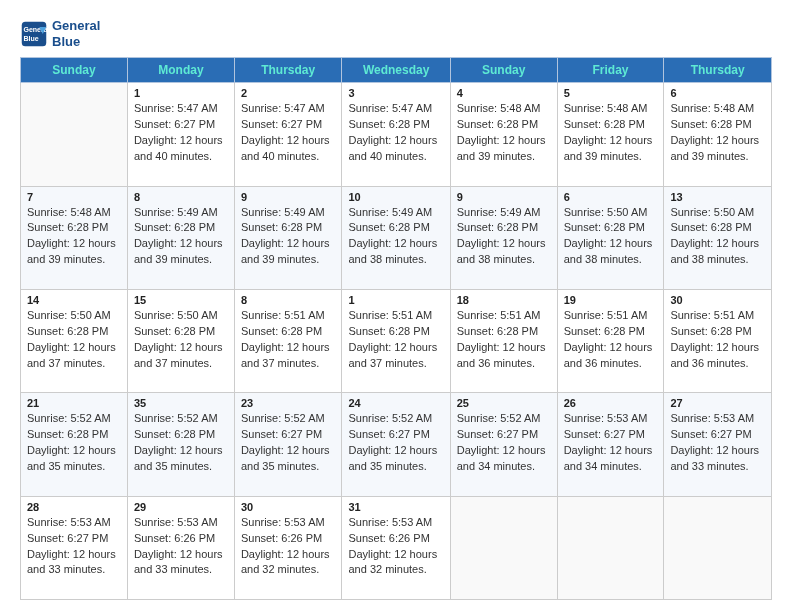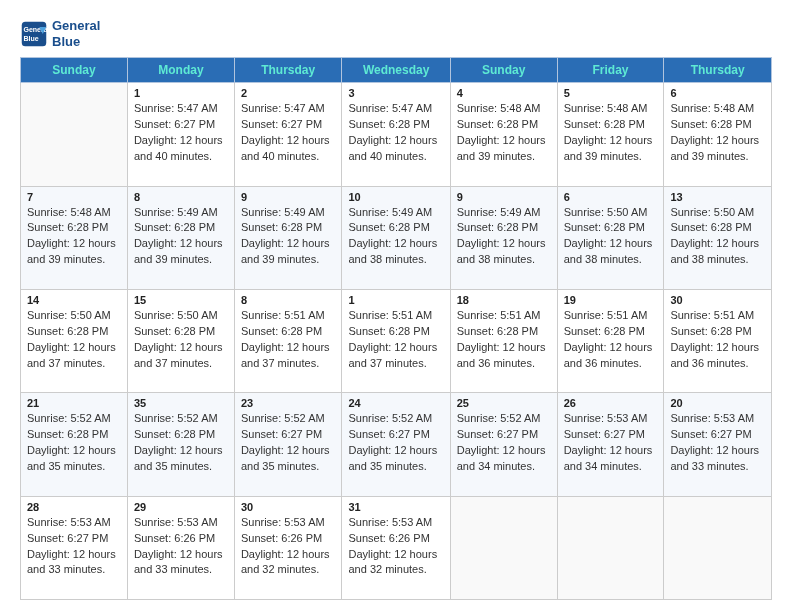--- a/index.html
+++ b/index.html
@@ -315,21 +315,21 @@
 and 34 minutes.</div>
           </td>
           <td>
             <span class="day-num">26</span>
             <div class="day-info" style="white-space: pre-line;">Sunrise: 5:53 AM
 Sunset: 6:27 PM
 Daylight: 12 hours
 and 34 minutes.</div>
           </td>
           <td>
-            <span class="day-num">20</span>
+            <span class="day-num">27</span>
             <div class="day-info" style="white-space: pre-line;">Sunrise: 5:53 AM
 Sunset: 6:27 PM
 Daylight: 12 hours
 and 33 minutes.</div>
           </td>
         </tr>
         <tr>
           <td>
             <span class="day-num">28</span>
             <div class="day-info" style="white-space: pre-line;">Sunrise: 5:53 AM

